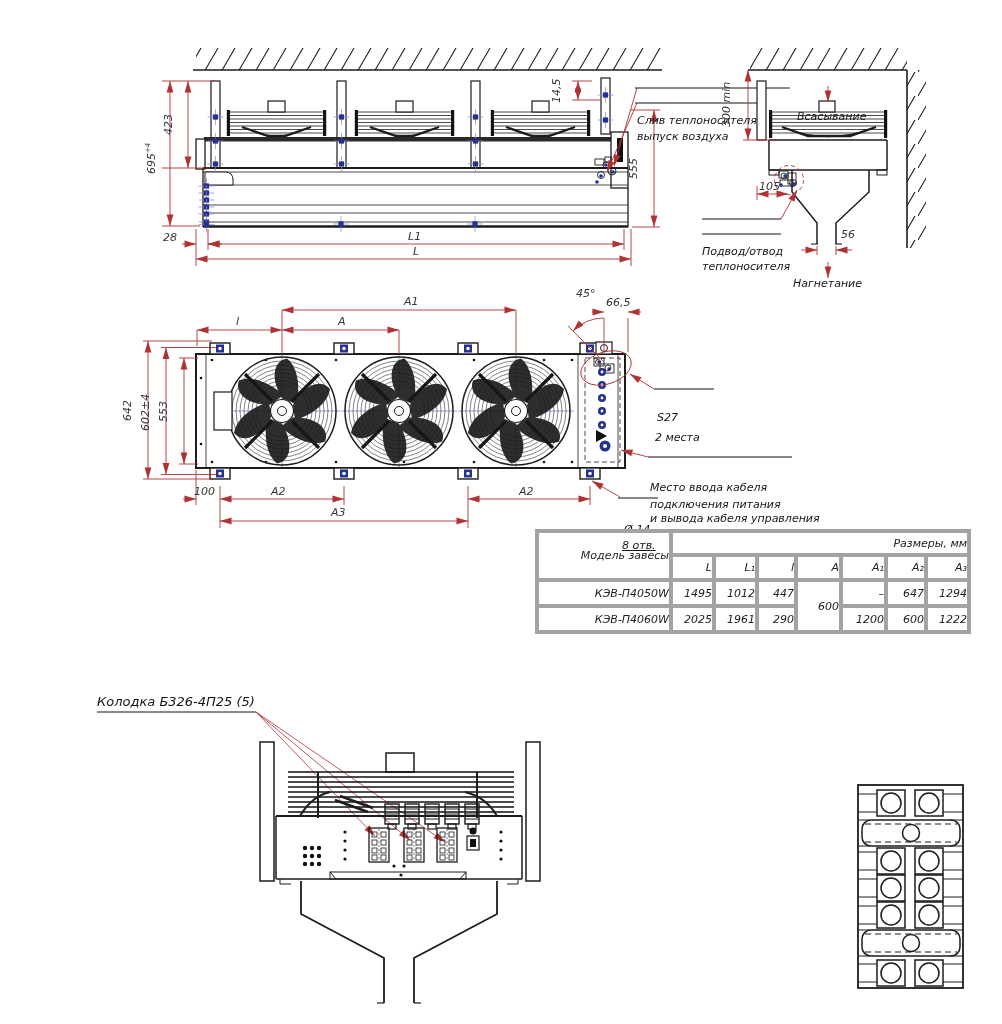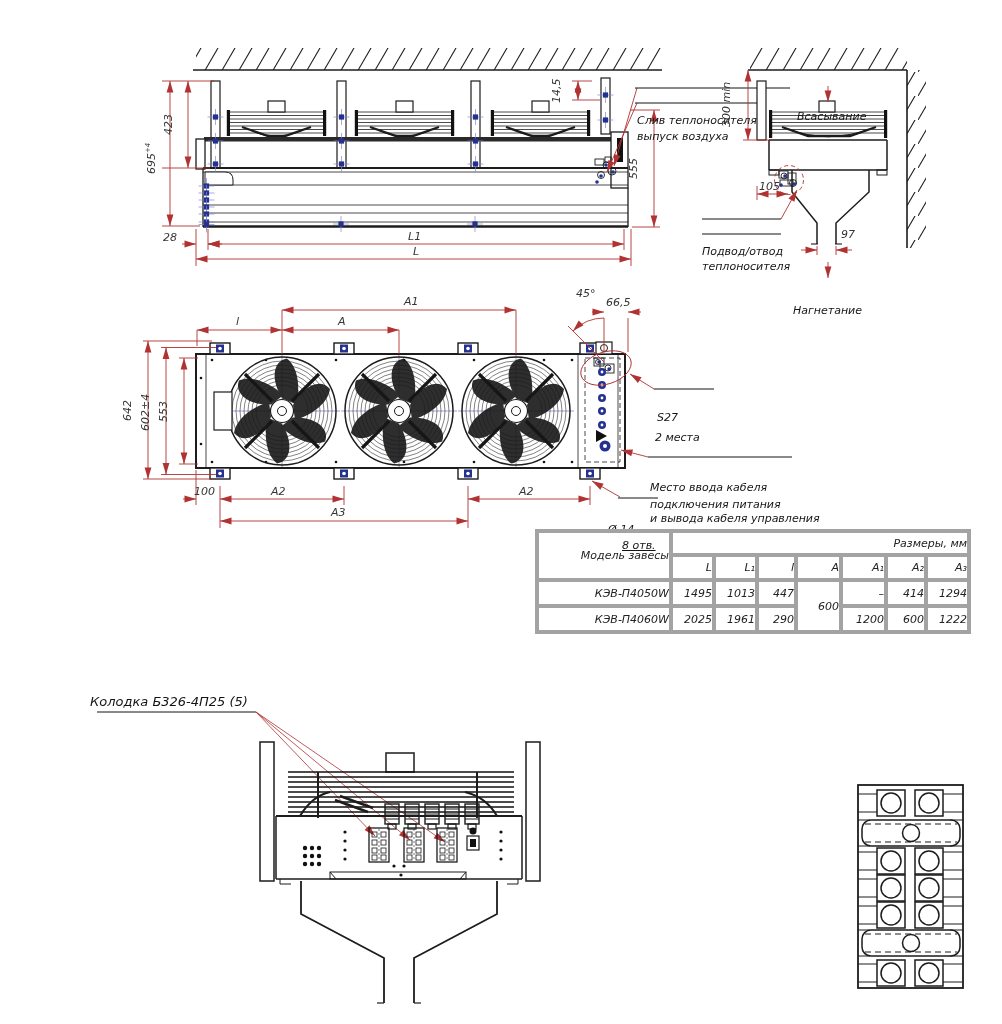--- a/index.html
+++ b/index.html
@@ -511,44 +511,44 @@
 <div class="abs dim" style="left:408px;top:230px;">L1</div>
 <div class="abs dim" style="left:413px;top:245px;">L</div>
 <div class="abs note" style="left:637px;top:74px;">Слив теплоносителя</div>
 <div class="abs note" style="left:637px;top:90px;">выпуск воздуха</div>
 
 <div class="abs note" style="left:797px;top:70px;">Всасывание</div>
 <div class="abs dim rot" style="left:733px;top:114px;">300 min</div>
 <div class="abs dim" style="left:759px;top:180px;">105</div>
 <div class="abs note" style="left:702px;top:205px;text-align:right;">Подвод/отвод</div>
 <div class="abs note" style="left:702px;top:220px;">теплоносителя</div>
-<div class="abs dim" style="left:841px;top:228px;">97</div>
-<div class="abs note" style="left:793px;top:264px;">Нагнетание</div>
+<div class="abs dim" style="left:841px;top:228px;">56</div>
+<div class="abs note" style="left:793px;top:237px;">Нагнетание</div>
 
 <div class="abs dim" style="left:404px;top:295px;">A1</div>
 <div class="abs dim" style="left:236px;top:315px;">l</div>
 <div class="abs dim" style="left:338px;top:315px;">A</div>
 <div class="abs dim" style="left:576px;top:287px;">45°</div>
 <div class="abs dim" style="left:606px;top:296px;">66,5</div>
 <div class="abs dim rot" style="left:134px;top:408px;">642</div>
 <div class="abs dim rot" style="left:152px;top:418px;">602±4</div>
 <div class="abs dim rot" style="left:170px;top:409px;">553</div>
 <div class="abs dim" style="left:194px;top:485px;">100</div>
 <div class="abs dim" style="left:271px;top:485px;">A2</div>
 <div class="abs dim" style="left:519px;top:485px;">A2</div>
 <div class="abs dim" style="left:331px;top:506px;text-align:center;">A3</div>
 <div class="abs note" style="left:657px;top:371px;">S27</div>
 <div class="abs note" style="left:655px;top:391px;">2 места</div>
 <div class="abs note" style="left:650px;top:441px;">Место ввода кабеля</div>
 <div class="abs note" style="left:650px;top:458px;">подключения питания</div>
 <div class="abs note" style="left:650px;top:472px;">и вывода кабеля управления</div>
-<div class="abs note" style="left:608px;top:483px;">Ø 14</div>
+<div class="abs note" style="left:624px;top:483px;">Ø 14</div>
 <div class="abs note" style="left:622px;top:499px;text-decoration:underline;">8 отв.</div>
 
-<div class="abs big" style="left:90px;top:694px;">Колодка Б326-4П25 (5)</div>
+<div class="abs big" style="left:97px;top:694px;">Колодка Б326-4П25 (5)</div>
 
 <table class="dim-table">
   <colgroup>
     <col style="width:134px">
         <col style="width:43px">
         <col style="width:43px">
         <col style="width:39px">
     <col style="width:45px">
         <col style="width:45px">
         <col style="width:40px">
@@ -564,25 +564,25 @@
     <td>L₁</td>
     <td>l</td>
     <td>A</td>
     <td>A₁</td>
     <td>A₂</td>
     <td>A₃</td>
   </tr>
   <tr class="r">
     <td>КЭВ-П4050W</td>
     <td>1495</td>
-    <td>1013</td>
+    <td>1012</td>
     <td>447</td>
     <td rowspan="2">600</td>
     <td>–</td>
-    <td>414</td>
+    <td>647</td>
     <td>1294</td>
   </tr>
   <tr class="r">
     <td>КЭВ-П4060W</td>
     <td>2025</td>
     <td>1961</td>
     <td>290</td>
     <td>1200</td>
     <td>600</td>
     <td>1222</td>

